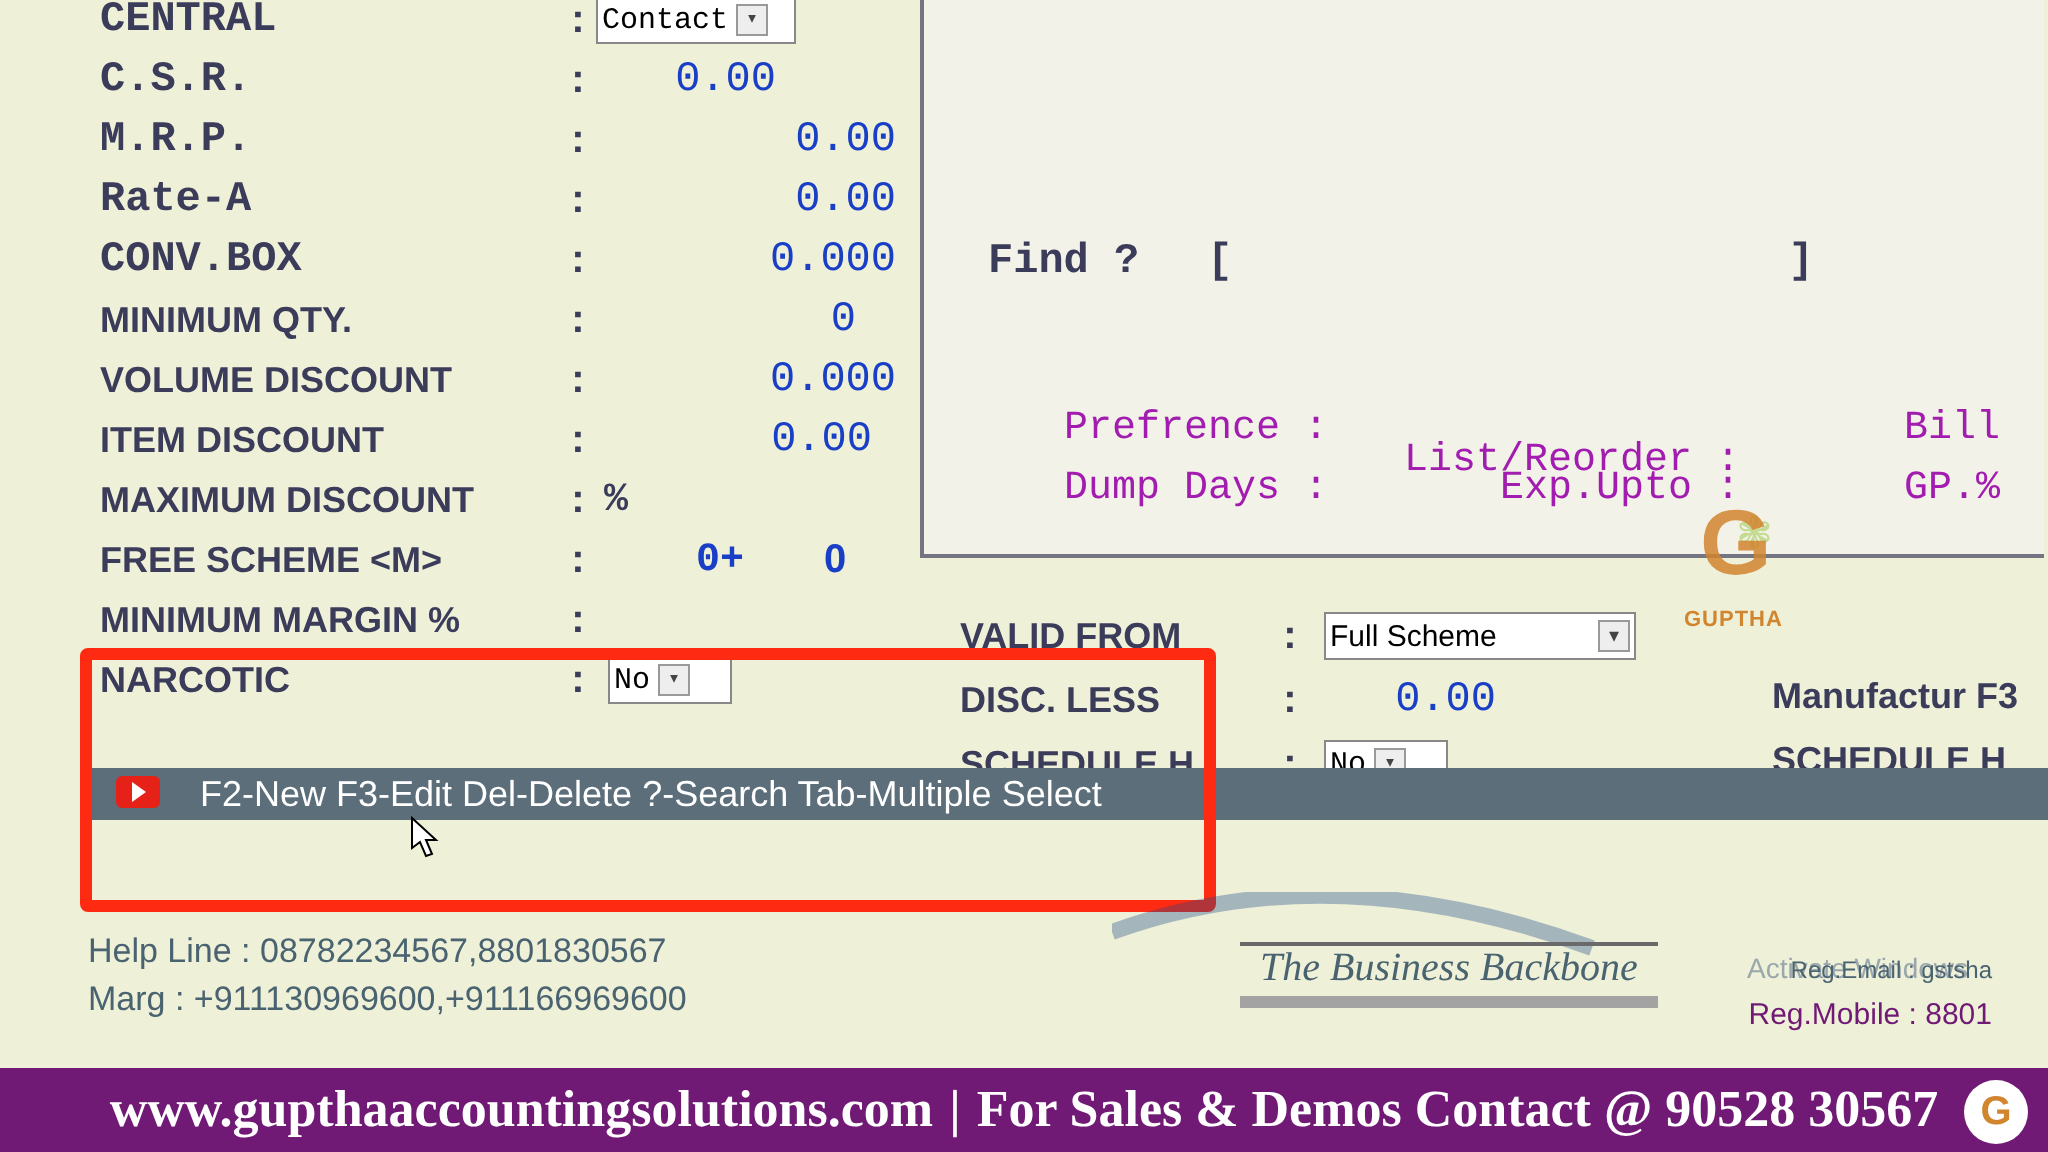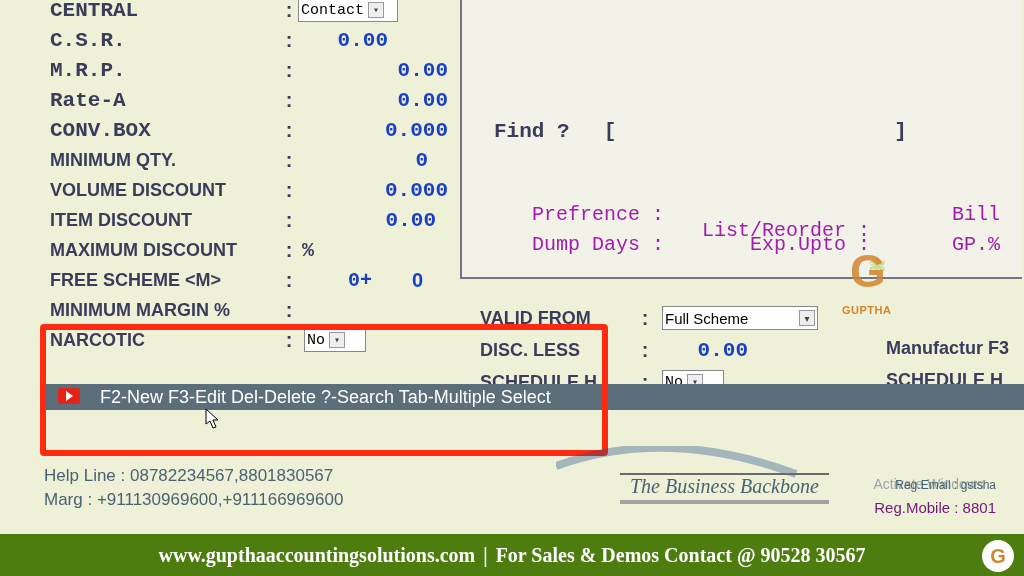--- a/index.html
+++ b/index.html
@@ -3,21 +3,21 @@
 <meta charset="utf-8">
 <style>
   html,body{margin:0;padding:0;width:1024px;height:576px;overflow:hidden;font-family:Arial,Helvetica,sans-serif;background:#eef0d8;}
   .page{position:relative;width:1024px;height:576px;}
   .left-col{position:absolute;left:50px;top:-5px;width:440px;}
   .row{display:flex;align-items:center;height:30px;}
   .mono{font-family:"Courier New",monospace;font-weight:bold;font-size:21px;color:#3b3b5a;}
   .arial{font-family:Arial,Helvetica,sans-serif;font-size:18px;color:#3b3b5a;font-weight:600;}
   .label{width:230px;}
   .colon{width:18px;text-align:center;color:#3b3b5a;font-size:20px;font-weight:bold;}
-  .val{color:#1a3fc7;font-family:"Courier New",monospace;font-weight:bold;font-size:21px;width:150px;text-align:right;}
+  .val{color:#1a3fc7;font-family:"Courier New",monospace;font-weight:normal;font-size:21px;width:150px;text-align:right;}
   .select{border:1px solid #888;background:#fff;height:22px;font-family:"Courier New",monospace;font-size:15px;padding:0 2px;display:inline-flex;align-items:center;}
   .select .arrow{margin-left:4px;border:1px solid #999;background:#eee;width:14px;height:14px;display:flex;align-items:center;justify-content:center;font-size:10px;color:#444;}
   .pct{font-family:"Courier New",monospace;font-weight:bold;font-size:20px;color:#3b3b5a;margin-left:4px;}
   .right-panel{position:absolute;left:460px;top:-5px;width:560px;height:280px;background:#f3f2e8;border:2px solid #747482;border-right:none;}
   .find{position:absolute;left:32px;top:123px;font-family:"Courier New",monospace;font-weight:bold;font-size:21px;color:#3b3b5a;display:flex;align-items:center;gap:34px;}
   .bracket{color:#3b3b5a;}
   .sub-line{position:absolute;font-family:"Courier New",monospace;font-weight:normal;font-size:20px;color:#a21caf;}
   .logo{position:absolute;right:124px;top:250px;width:60px;height:60px;}
   .logo .big{font-size:46px;font-weight:bold;color:#d1852f;opacity:0.85;position:absolute;top:-6px;left:10px;}
   .logo .txt{font-size:11px;font-weight:bold;color:#d1852f;letter-spacing:0.5px;position:absolute;bottom:-6px;left:2px;}
@@ -35,22 +35,22 @@
   
   .cursor{position:absolute;left:205px;top:408px;width:16px;height:22px;}
   .cursor svg{width:16px;height:22px;}
   
   .blur-area{position:absolute;left:44px;top:410px;width:980px;height:52px;background:#dfe1e4;}
   .blur-area .orange{position:absolute;left:8px;top:10px;font-size:18px;font-weight:bold;color:#e06520;opacity:0.7;}
   .helpblock{position:absolute;left:44px;bottom:64px;font-family:Arial,Helvetica,sans-serif;font-size:17px;color:#4a6370;line-height:24px;}
   .reg{position:absolute;right:28px;bottom:84px;font-family:Arial,Helvetica,sans-serif;font-size:12px;color:#4a6370;}
   .reg2{position:absolute;right:28px;bottom:60px;font-family:Arial,Helvetica,sans-serif;font-size:15px;color:#701a75;}
   .activate{position:absolute;right:40px;bottom:84px;font-size:14px;color:#9aa7ac;}
-  .backbone{position:absolute;left:620px;bottom:72px;font-family:"Brush Script MT",cursive;font-style:italic;font-size:20px;color:#4a6370;border-top:2px solid #6a6a6a;border-bottom:4px solid #a3a3a3;padding:0 10px 2px 10px;}
-  .footer{position:absolute;left:0;bottom:0;width:1024px;height:42px;background:#4d7c0f;color:#fff;font-family:"Times New Roman",serif;font-weight:bold;font-size:20px;display:flex;align-items:center;justify-content:center;}
+  .backbone{position:absolute;left:620px;bottom:72px;font-family:"Brush Script MT",cursive;font-style:italic;font-size:20px;color:#4a6370;border-top:2px solid #6a6a6a;border-bottom:6px solid #a3a3a3;padding:0 10px 2px 10px;}
+  .footer{position:absolute;left:0;bottom:0;width:1024px;height:42px;background:#701a75;color:#fff;font-family:"Times New Roman",serif;font-weight:bold;font-size:26px;display:flex;align-items:center;justify-content:center;}
   .footer .sep{margin:0 8px;}
   .footer-logo{position:absolute;right:10px;bottom:4px;width:32px;height:32px;border-radius:50%;background:#fff;display:flex;align-items:center;justify-content:center;}
   .footer-logo span{color:#d1852f;font-weight:bold;font-size:20px;font-family:Arial;}
   .bigcurve{position:absolute;left:556px;bottom:80px;width:260px;height:50px;background:transparent;}
   .bigcurve svg{width:260px;height:50px;}
   .free-plus{margin-left:6px;color:#1a3fc7;font-family:"Courier New",monospace;font-weight:bold;font-size:20px;}
   .free-zero{margin-left:40px;color:#1a3fc7;font-family:Arial,Helvetica,sans-serif;font-weight:bold;font-size:20px;}
 </style>
 </head>
 <body>

